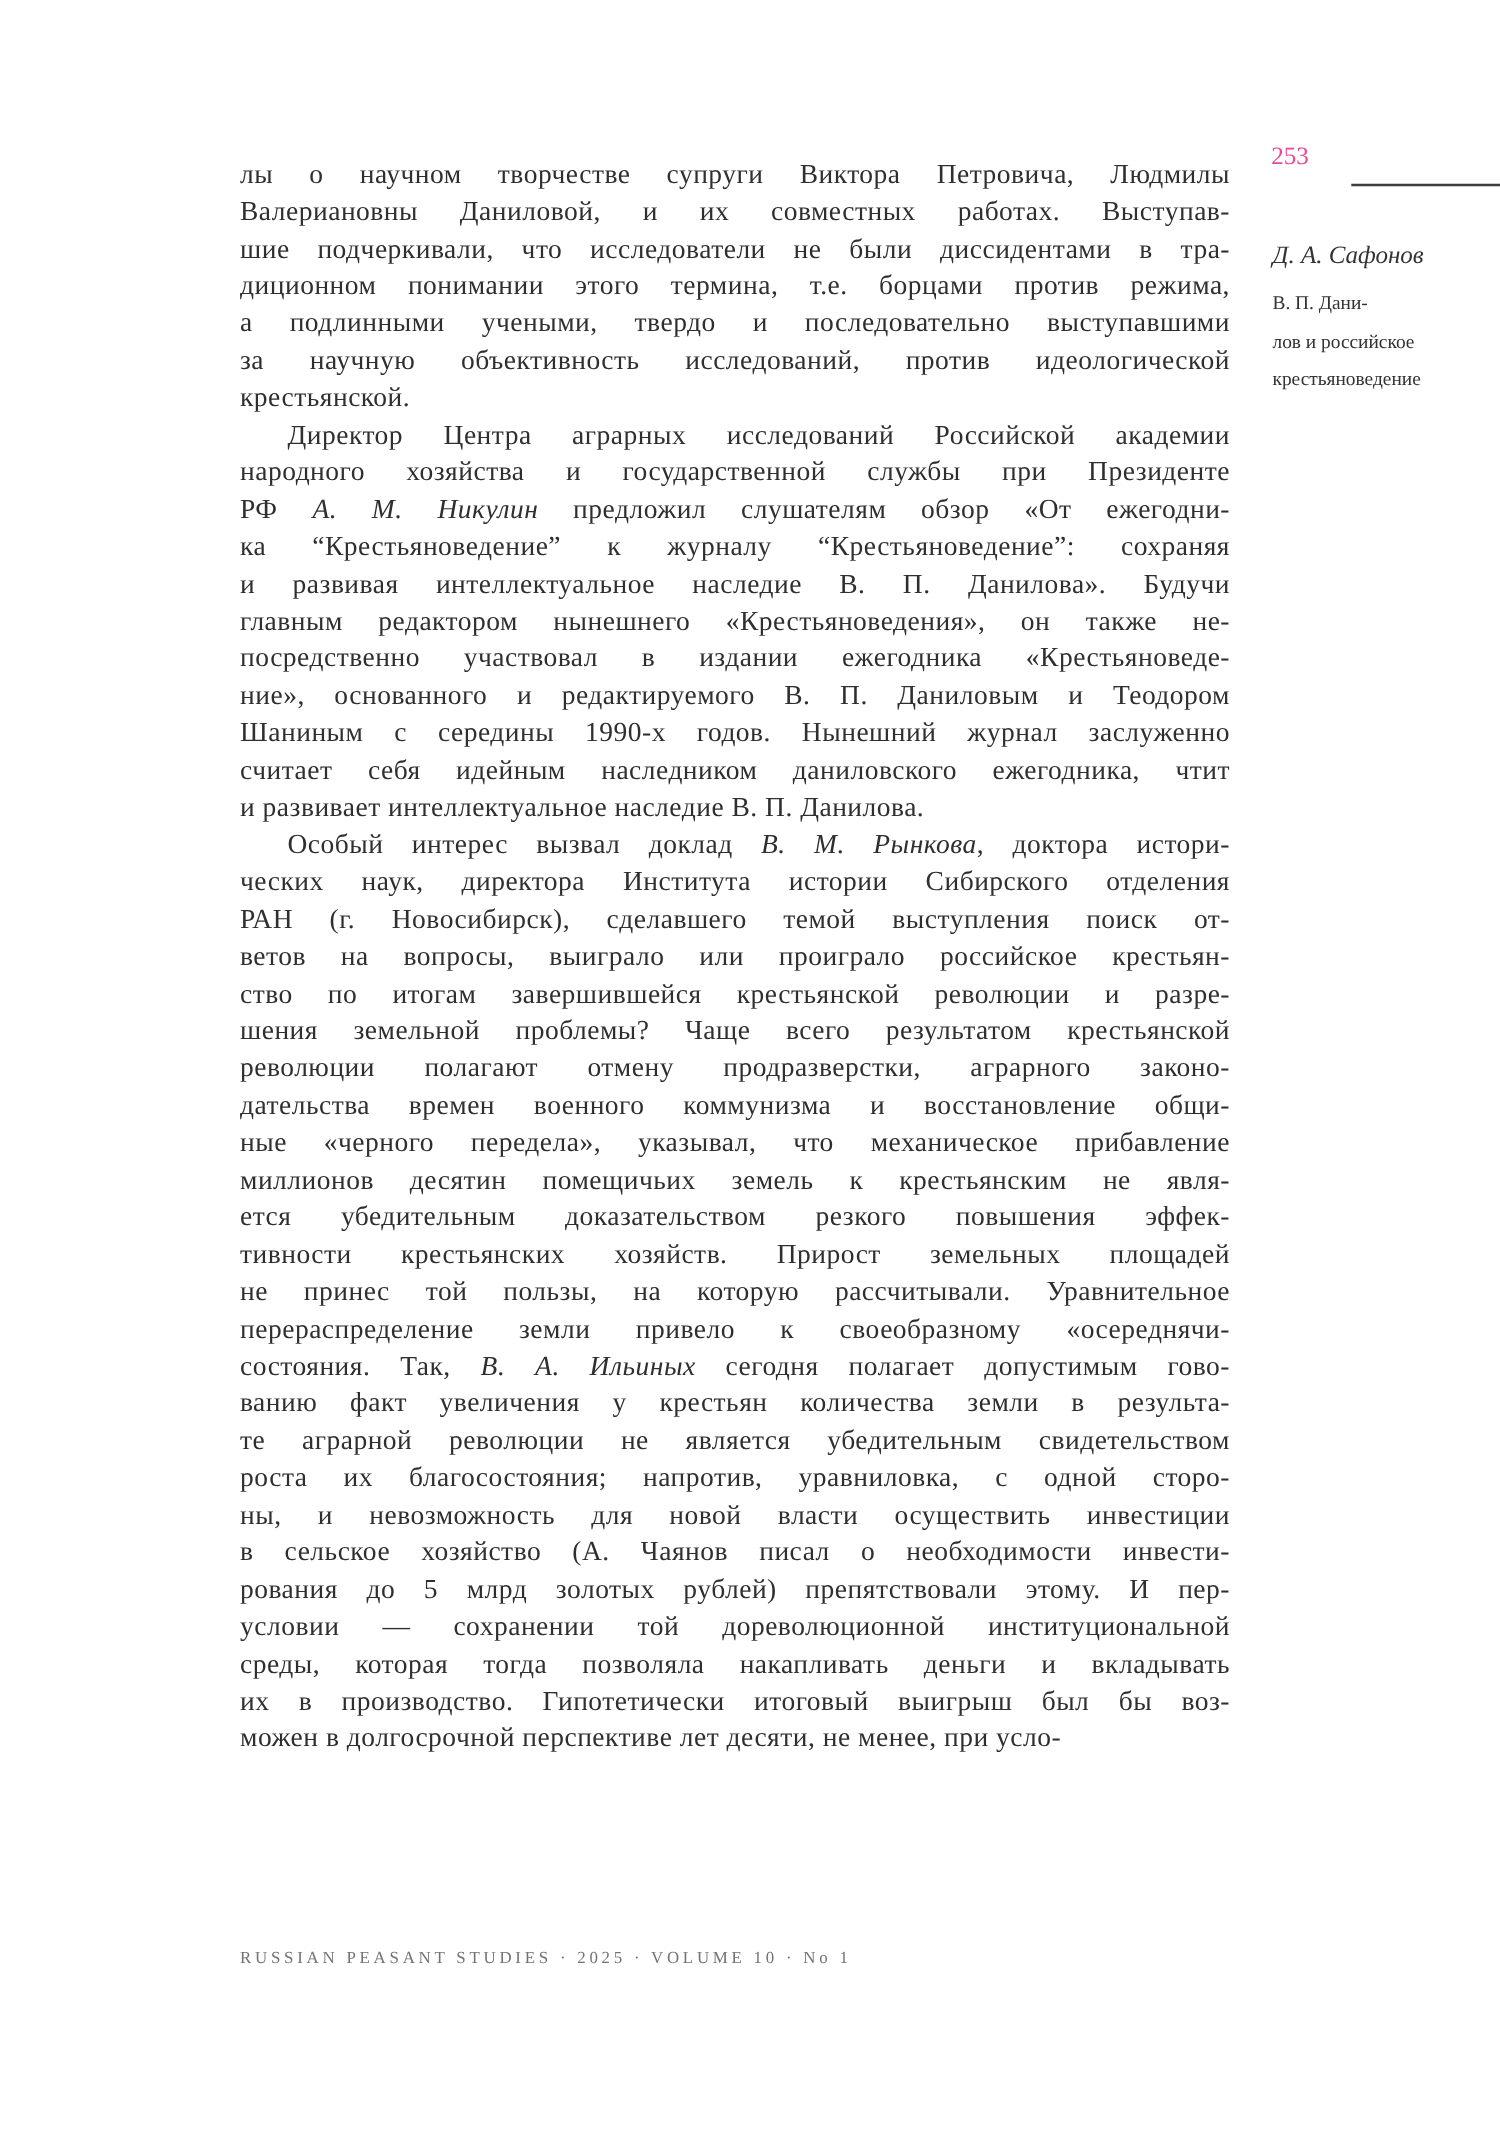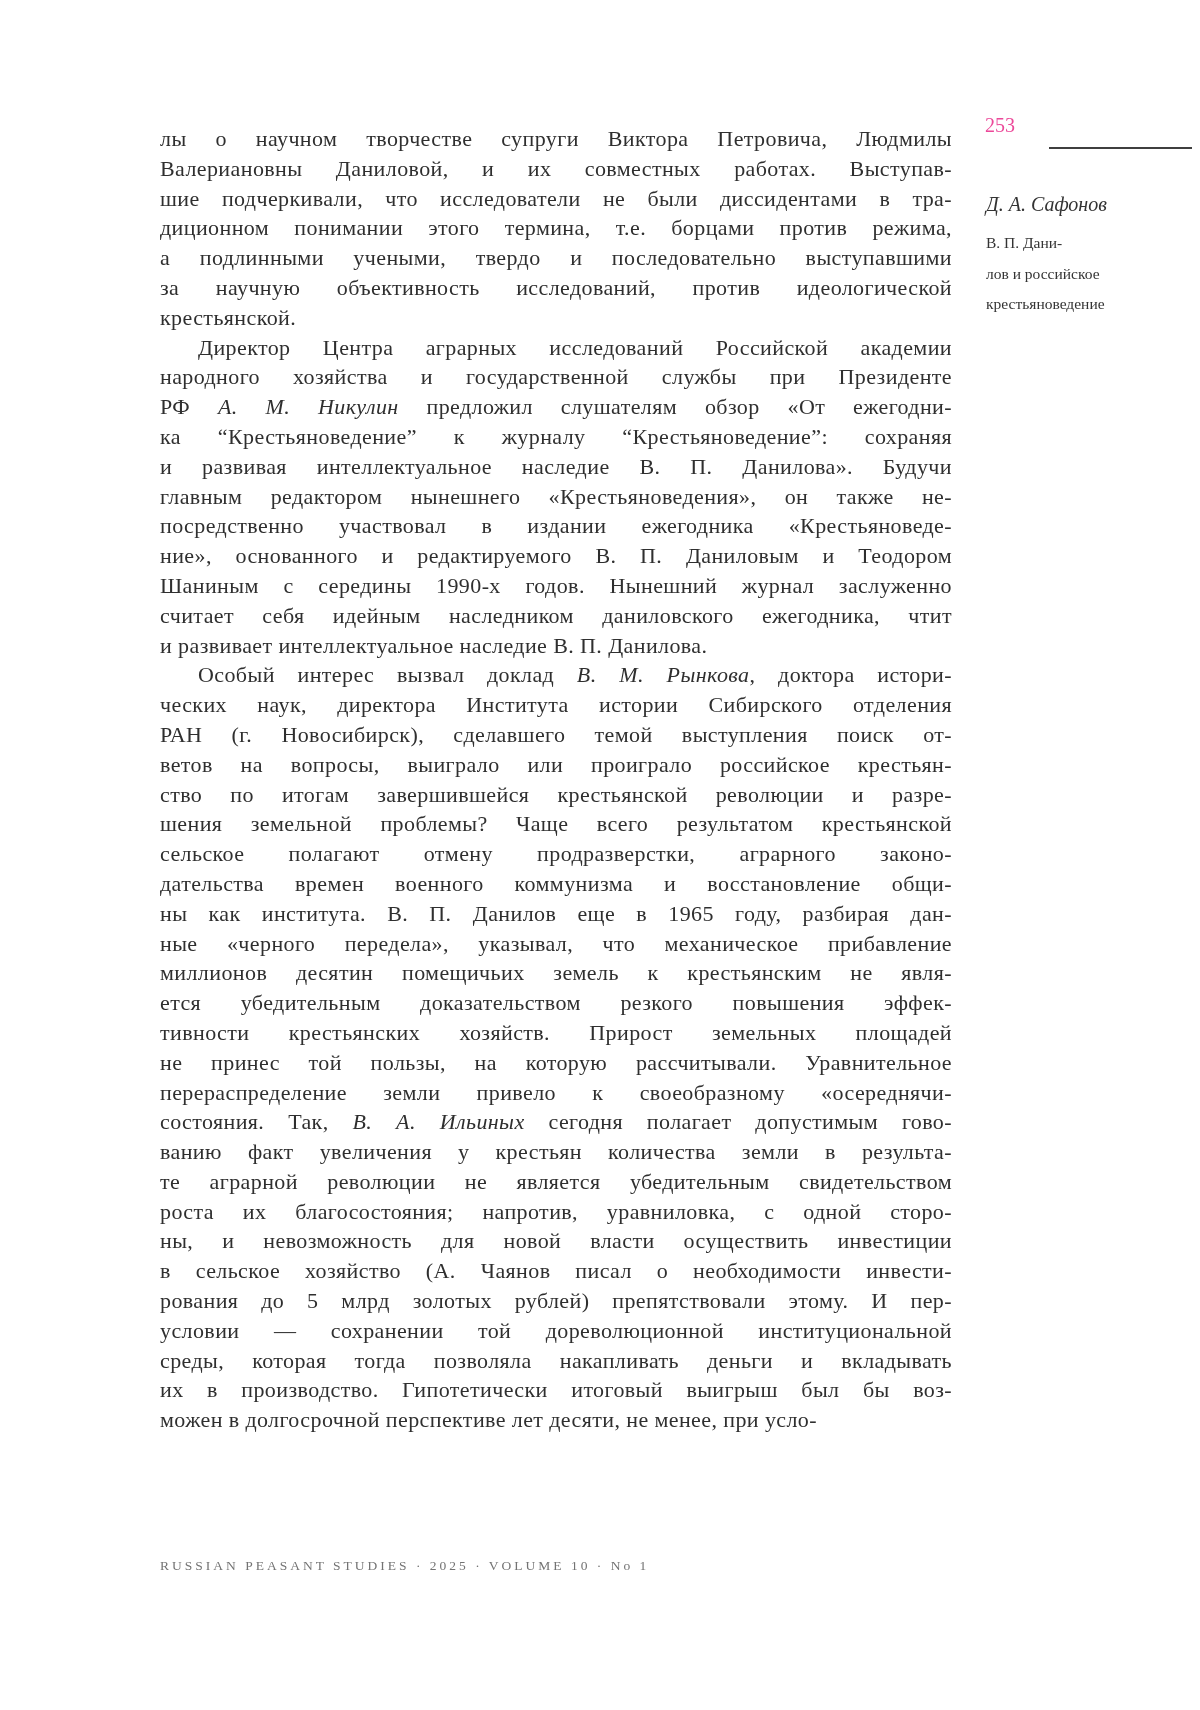--- a/index.html
+++ b/index.html
@@ -4,21 +4,21 @@
 <style>
   html, body { margin: 0; padding: 0; }
   body {
     width: 1200px; height: 1710px;
     background: #ffffff;
     font-family: "Liberation Serif", "DejaVu Serif", serif;
     color: #2f2f2f;
     position: relative;
     overflow: hidden;
   }
-  .page { position: absolute; inset: 0; }
+  .page { position: absolute; inset: 0; margin-left: 32px; }
 
   
   .main-text {
     position: absolute;
     left: 160px; top: 124px; width: 792px;
     font-size: 22px;
     line-height: 29.8px;
     letter-spacing: 0.4px;
   }
   .line { text-align: justify; text-align-last: justify; }
@@ -91,23 +91,22 @@
       <div class="line">ние», основанного и редактируемого В. П. Даниловым и Теодором</div>
       <div class="line">Шаниным с середины 1990-х годов. Нынешний журнал заслуженно</div>
       <div class="line">считает себя идейным наследником даниловского ежегодника, чтит</div>
       <div class="line para-end">и развивает интеллектуальное наследие В. П. Данилова.</div>
       <div class="line indent">Особый интерес вызвал доклад <em>В. М. Рынкова</em>, доктора истори-</div>
       <div class="line">ческих наук, директора Института истории Сибирского отделения</div>
       <div class="line">РАН (г. Новосибирск), сделавшего темой выступления поиск от-</div>
       <div class="line">ветов на вопросы, выиграло или проиграло российское крестьян-</div>
       <div class="line">ство по итогам завершившейся крестьянской революции и разре-</div>
       <div class="line">шения земельной проблемы? Чаще всего результатом крестьянской</div>
-      <div class="line">сельское полагают отмену продразверстки, аграрного законо-</div>
+      <div class="line">революции полагают отмену продразверстки, аграрного законо-</div>
       <div class="line">дательства времен военного коммунизма и восстановление общи-</div>
-      <div class="line">ны как института. В. П. Данилов еще в 1965 году, разбирая дан-</div>
       <div class="line">ные «черного передела», указывал, что механическое прибавление</div>
       <div class="line">миллионов десятин помещичьих земель к крестьянским не явля-</div>
       <div class="line">ется убедительным доказательством резкого повышения эффек-</div>
       <div class="line">тивности крестьянских хозяйств. Прирост земельных площадей</div>
       <div class="line">не принес той пользы, на которую рассчитывали. Уравнительное</div>
       <div class="line">перераспределение земли привело к своеобразному «осереднячи-</div>
       <div class="line">состояния. Так, <em>В. А. Ильиных</em> сегодня полагает допустимым гово-</div>
       <div class="line">ванию факт увеличения у крестьян количества земли в результа-</div>
       <div class="line">те аграрной революции не является убедительным свидетельством</div>
       <div class="line">роста их благосостояния; напротив, уравниловка, с одной сторо-</div>

